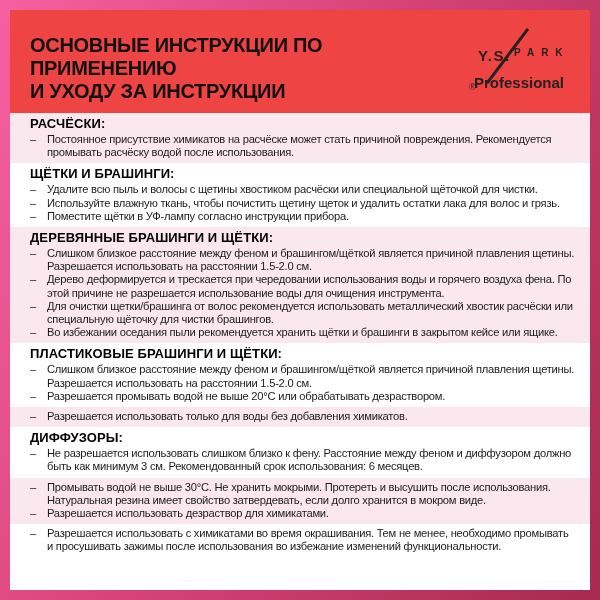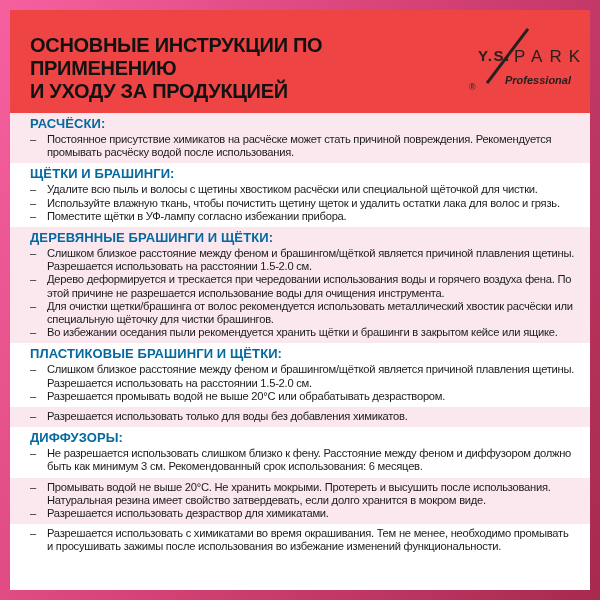--- a/index.html
+++ b/index.html
@@ -40,48 +40,48 @@
     width: 120px; height: 64px;
     flex-shrink: 0;
     color: #26211e;
   }
   .logo .ys {
     position: absolute; left: 18px; top: 17px;
     font-size: 15px; font-weight: bold; letter-spacing: 1.5px;
   }
   .logo .park {
     position: absolute; left: 54px; top: 17px;
-    font-size: 17px; font-weight: normal; letter-spacing: 7px;
+    font-size: 10px; font-weight: bold; letter-spacing: 7px;
     white-space: nowrap;
   }
   .logo .slash {
     position: absolute; left: 46px; top: -8px;
     width: 3px; height: 68px;
     background: #26211e;
     transform: rotate(37deg);
   }
   .logo .prof {
-    position: absolute; right: 9px; top: 44px;
-    font-size: 11px; font-weight: bold; font-style: italic;
+    position: absolute; right: 16px; top: 44px;
+    font-size: 15px; font-weight: bold; 
     white-space: nowrap;
   }
   .logo .reg {
     position: absolute; left: 9px; top: 52px;
     font-size: 9px;
   }
   
   .sections { display: block; }
   .section { padding: 3px 14px 4px 20px; background: #ffffff; }
   .section.highlight { background: #FAE8EE; }
   .section-title {
     margin: 0 0 2px 0;
     font-size: 13px;
     line-height: 15px;
     font-weight: bold;
-    color: #0369a1;
+    color: #000000;
     letter-spacing: 0.1px;
   }
   .bullet {
     display: flex;
     font-size: 11.2px;
     line-height: 13.2px;
     letter-spacing: -0.25px;
     color: #1b1b1b;
   }
   .bullet .dash { width: 17px; flex-shrink: 0; }
@@ -89,21 +89,21 @@
 </style>
 </head>
 <body>
 
 <div class="frame">
   <div class="page">
 
     <header class="hdr">
       <div class="title">
         <div>ОСНОВНЫЕ ИНСТРУКЦИИ ПО ПРИМЕНЕНИЮ</div>
-        <div>И УХОДУ ЗА ПРОДУКЦИЕЙ</div>
+        <div>И УХОДУ ЗА ИНСТРУКЦИИ</div>
       </div>
       <div class="logo">
         <span class="ys">Y.S.</span>
         <span class="slash"></span>
         <span class="park">PARK</span>
         <span class="prof">Professional</span>
         <span class="reg">®</span>
       </div>
     </header>
 
@@ -124,21 +124,21 @@
             <div class="bullet">
               <span class="dash">–</span>
               <span class="btxt">Удалите всю пыль и волосы с щетины хвостиком расчёски или специальной щёточкой для чистки.</span>
             </div>
             <div class="bullet">
               <span class="dash">–</span>
               <span class="btxt">Используйте влажную ткань, чтобы почистить щетину щеток и удалить остатки лака для волос и грязь.</span>
             </div>
             <div class="bullet">
               <span class="dash">–</span>
-              <span class="btxt">Поместите щётки в УФ-лампу согласно избежании прибора.</span>
+              <span class="btxt">Поместите щётки в УФ-лампу согласно инструкции прибора.</span>
             </div>
           </div>
   </section>
 
   <section class="section highlight">
     <h2 class="section-title">ДЕРЕВЯННЫЕ БРАШИНГИ И ЩЁТКИ:</h2>
     <div class="bullets">
             <div class="bullet">
               <span class="dash">–</span>
               <span class="btxt">Слишком близкое расстояние между феном и брашингом/щёткой является причиной плавления щетины. Разрешается использовать на расстоянии 1.5-2.0 см.</span>
@@ -188,21 +188,21 @@
               <span class="dash">–</span>
               <span class="btxt">Не разрешается использовать слишком близко к фену. Расстояние между феном и диффузором должно быть как минимум 3 см. Рекомендованный срок использования: 6 месяцев.</span>
             </div>
           </div>
   </section>
 
   <section class="section highlight">
     <div class="bullets">
             <div class="bullet">
               <span class="dash">–</span>
-              <span class="btxt">Промывать водой не выше 20°C. Не хранить мокрыми. Протереть и высушить после использования. Натуральная резина имеет свойство затвердевать, если долго хранится в мокром виде.</span>
+              <span class="btxt">Промывать водой не выше 30°C. Не хранить мокрыми. Протереть и высушить после использования. Натуральная резина имеет свойство затвердевать, если долго хранится в мокром виде.</span>
             </div>
             <div class="bullet">
               <span class="dash">–</span>
               <span class="btxt">Разрешается использовать дезраствор для химикатами.</span>
             </div>
           </div>
   </section>
 
   <section class="section">
     <div class="bullets">

